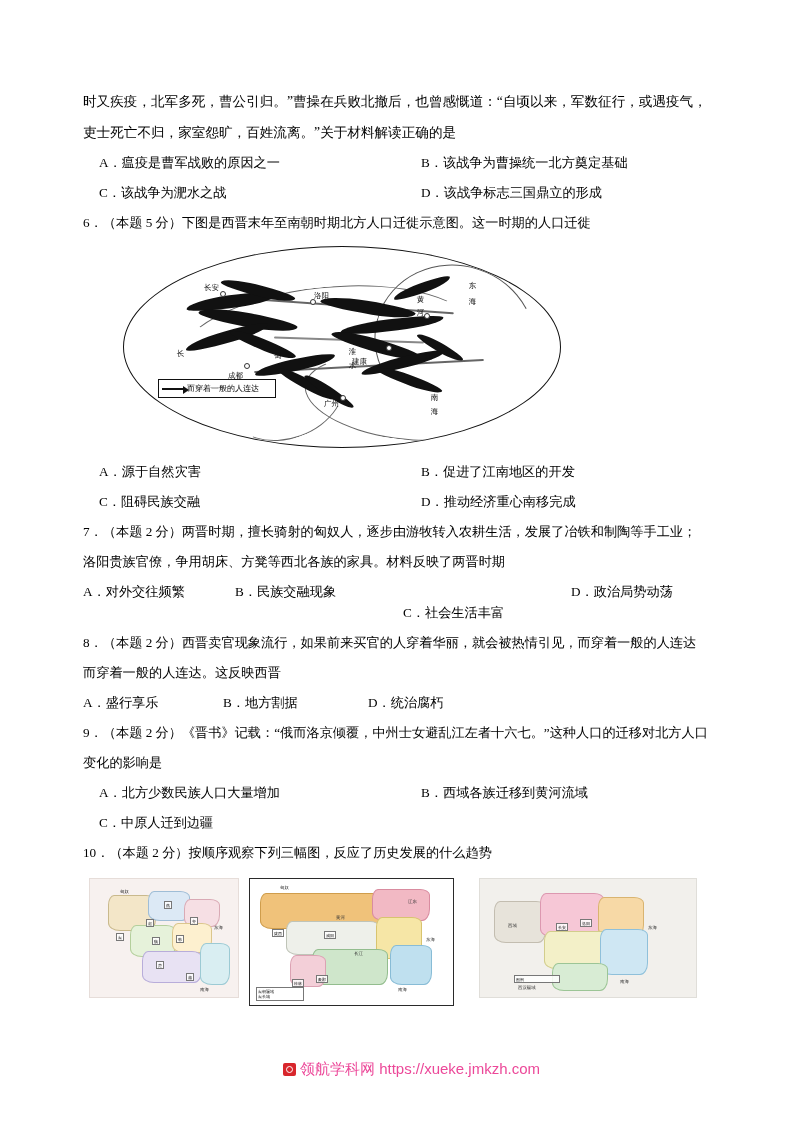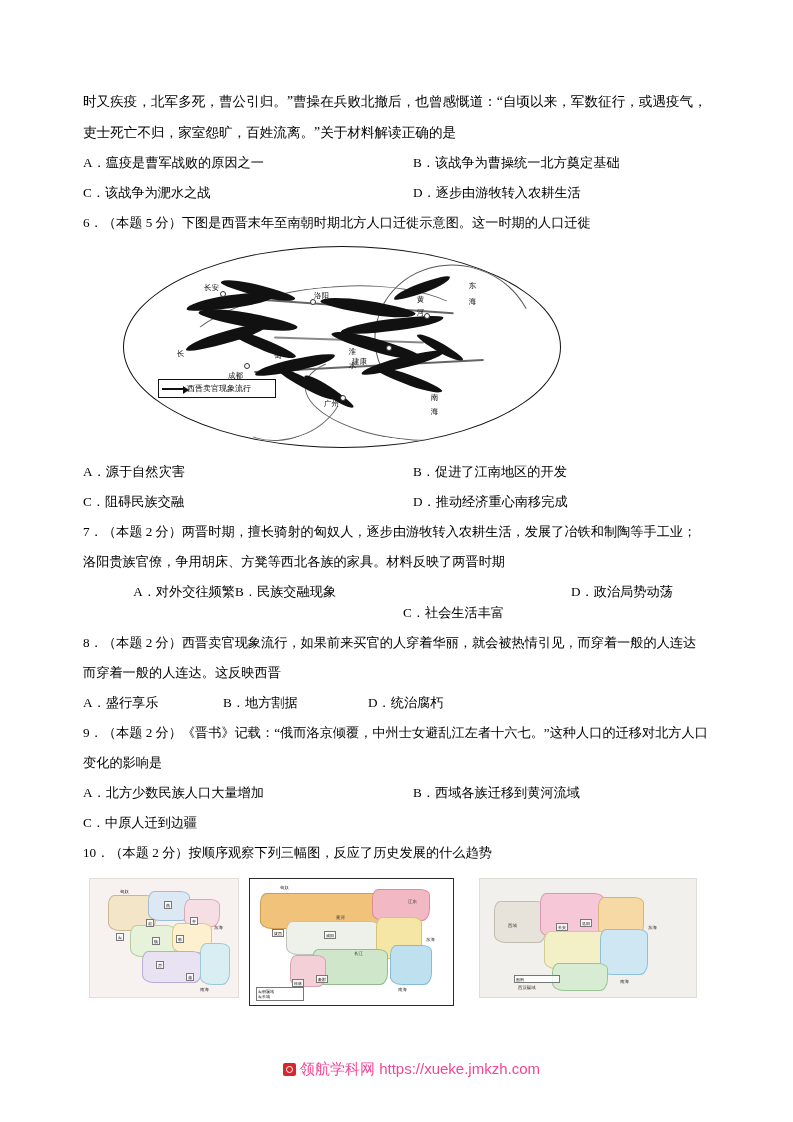--- a/index.html
+++ b/index.html
@@ -39,24 +39,24 @@
     margin: 0;
   }
   .opt-row {
     display: flex;
     font-size: 13.2px;
     line-height: 30px;
   }
   .opt-row .opt {
     white-space: nowrap;
   }
-  .opt-2col .opt:nth-child(1) { width: 330px; }
+  .opt-2col .opt:nth-child(1) { width: 330px; margin-left: 16px; }
   .opt-2col .opt:nth-child(2) { width: 330px; }
 
-  .opt-4col .opt:nth-child(1) { width: 152px; text-align: right; }
+  .opt-4col .opt:nth-child(1) { width: 152px; }
   .opt-4col .opt:nth-child(2) { width: 168px; }
   .opt-4col .opt:nth-child(3) { width: 168px; margin-top: 21px; }
   .opt-4col .opt:nth-child(4) { width: 172px; }
 
   .opt-4colb .opt:nth-child(1) { width: 140px; }
   .opt-4colb .opt:nth-child(2) { width: 145px; }
   .opt-4colb .opt:nth-child(3) { width: 160px; }
   .opt-4colb .opt:nth-child(4) { width: 180px; }
 
   
@@ -235,21 +235,21 @@
 
     <p class="para">时又疾疫，北军多死，曹公引归。”曹操在兵败北撤后，也曾感慨道：“自顷以来，军数征行，或遇疫气，</p>
     <p class="para">吏士死亡不归，家室怨旷，百姓流离。”关于材料解读正确的是</p>
 
     <div class="opt-row opt-2col">
       <span class="opt">A．瘟疫是曹军战败的原因之一</span>
       <span class="opt">B．该战争为曹操统一北方奠定基础</span>
     </div>
     <div class="opt-row opt-2col">
       <span class="opt">C．该战争为淝水之战</span>
-      <span class="opt">D．逐步由游牧转入农耕生活</span>
+      <span class="opt">D．该战争标志三国鼎立的形成</span>
     </div>
 
     <p class="qline">6．（本题 5 分）下图是西晋末年至南朝时期北方人口迁徙示意图。这一时期的人口迁徙</p>
 
     <div class="fig1-wrap">
       <div class="oval">
 
         <div class="coast" style="left:250px; top:18px; width:160px; height:150px; transform:rotate(18deg);"></div>
         <div class="coast" style="left:52px; top:40px; width:300px; height:120px; transform:rotate(-6deg); border-color:#666 transparent transparent transparent;"></div>
         <div class="coast" style="left:180px; top:110px; width:190px; height:80px; transform:rotate(8deg); border-color:transparent transparent #666 #666;"></div>
@@ -295,21 +295,21 @@
         <span class="lbl" style="left:228px; top:110px;">建康</span>
         <span class="lbl" style="left:104px; top:124px;">成都</span>
         <span class="lbl" style="left:80px;  top:36px;">长安</span>
         <span class="lbl" style="left:200px; top:152px;">广州</span>
         <span class="lbl v" style="left:224px; top:94px;">淮</span>
         <span class="lbl v" style="left:224px; top:108px;">水</span>
         <span class="lbl" style="left:150px; top:104px;">蜀</span>
 
         <div class="legend">
           <span class="lg-arrow"></span>
-          <span>西晋卖官现象流行</span>
+          <span>而穿着一般的人连达</span>
         </div>
       </div>
     </div>
 
     <div class="opt-row opt-2col">
       <span class="opt">A．源于自然灾害</span>
       <span class="opt">B．促进了江南地区的开发</span>
     </div>
     <div class="opt-row opt-2col">
       <span class="opt">C．阻碍民族交融</span>

